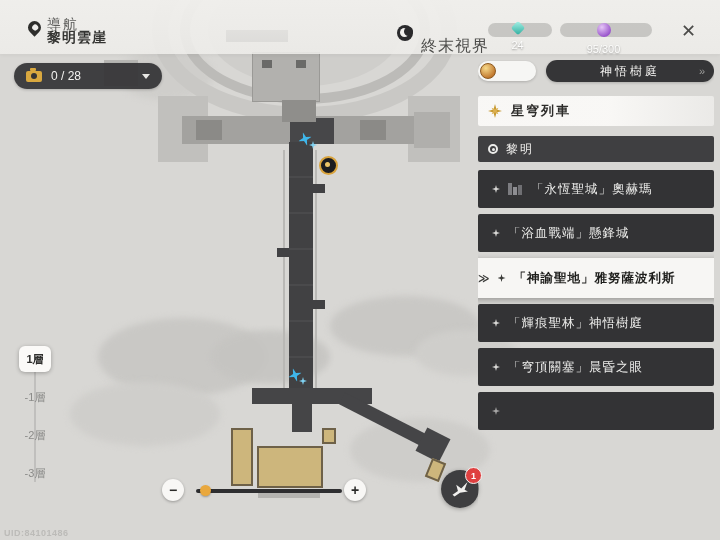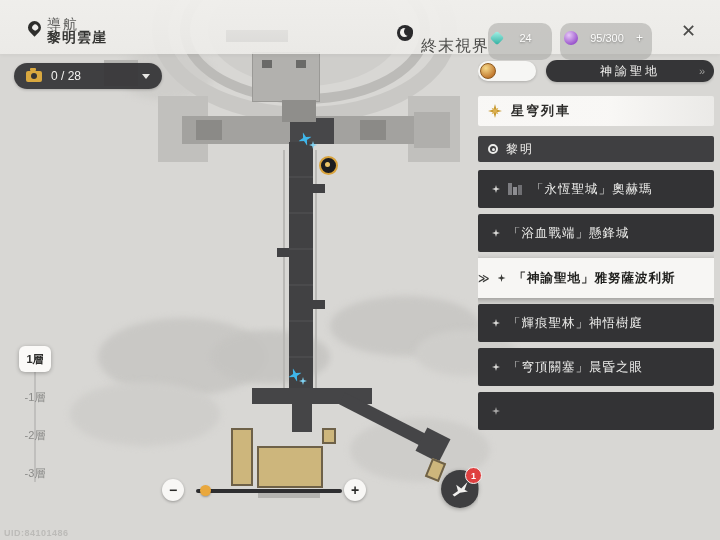--- a/index.html
+++ b/index.html
@@ -34,23 +34,23 @@
   .nav-label{position:absolute;left:47px;top:16px;font-size:14px;color:#5c5c5a;letter-spacing:2px;}
   .world-name{position:absolute;left:47px;top:29px;font-size:14px;font-weight:bold;
     color:#343432;letter-spacing:1px;}
   .finality-icon{position:absolute;left:397px;top:25px;width:16px;height:16px;border-radius:50%;
     background:#2a2a2c;}
   .finality-icon::after{content:"";position:absolute;left:3px;top:3px;width:9px;height:9px;
     border-radius:50%;background:#f1f0ee;}
   .finality-icon::before{content:"";position:absolute;left:7px;top:2px;width:9px;height:9px;
     border-radius:50%;background:#2a2a2c;z-index:1;}
   .finality-label{position:absolute;left:421px;top:36px;font-size:16px;color:#4c4c4a;letter-spacing:1px;}
-  .cur-pill{position:absolute;top:23px;height:37px;border-radius:10px;
+  .cur-pill{position:absolute;top:23px;height:14px;border-radius:10px;
     background:rgba(168,167,164,.55);display:flex;align-items:center;gap:6px;
-    padding:0 9px 7px 4px;box-sizing:border-box;}
+    padding:0 9px 7px 4px;box-sizing:border-box;flex-direction:column;}
   .cur-pill .val{font-size:11px;color:#fdfdfc;text-shadow:0 1px 2px rgba(0,0,0,.35);flex:1;text-align:center;}
   .gem-teal{width:10px;height:10px;border-radius:2px;transform:rotate(45deg);
     background:linear-gradient(135deg,#a8f2e8,#2fae9f);flex:0 0 auto;}
   .orb-purple{width:14px;height:14px;border-radius:50%;
     background:radial-gradient(circle at 35% 30%,#e6c6f7,#9a55cc 72%);flex:0 0 auto;}
   .plus{font-size:12px;color:#fdfdfc;text-shadow:0 1px 2px rgba(0,0,0,.35);}
   .close-x{position:absolute;left:681px;top:20px;font-size:18px;font-weight:bold;color:#4b4b49;
     cursor:pointer;letter-spacing:0;}
 
   
@@ -246,21 +246,21 @@
   </div>
 
   <div class="uid">UID:84101486</div>
 
   <div class="panel">
     <div class="panel-toprow">
       <div class="orb-pill">
         <span class="orb-gold"></span>
       </div>
       <div class="atlas-btn">
-        <span>神諭聖地</span>
+        <span>神悟樹庭</span>
         <span class="chev">»</span>
       </div>
     </div>
 
     <div class="express-row">
       <span class="express-star">
           <i></i>
           <b></b>
         </span>
       <span class="express-label">星穹列車</span>

